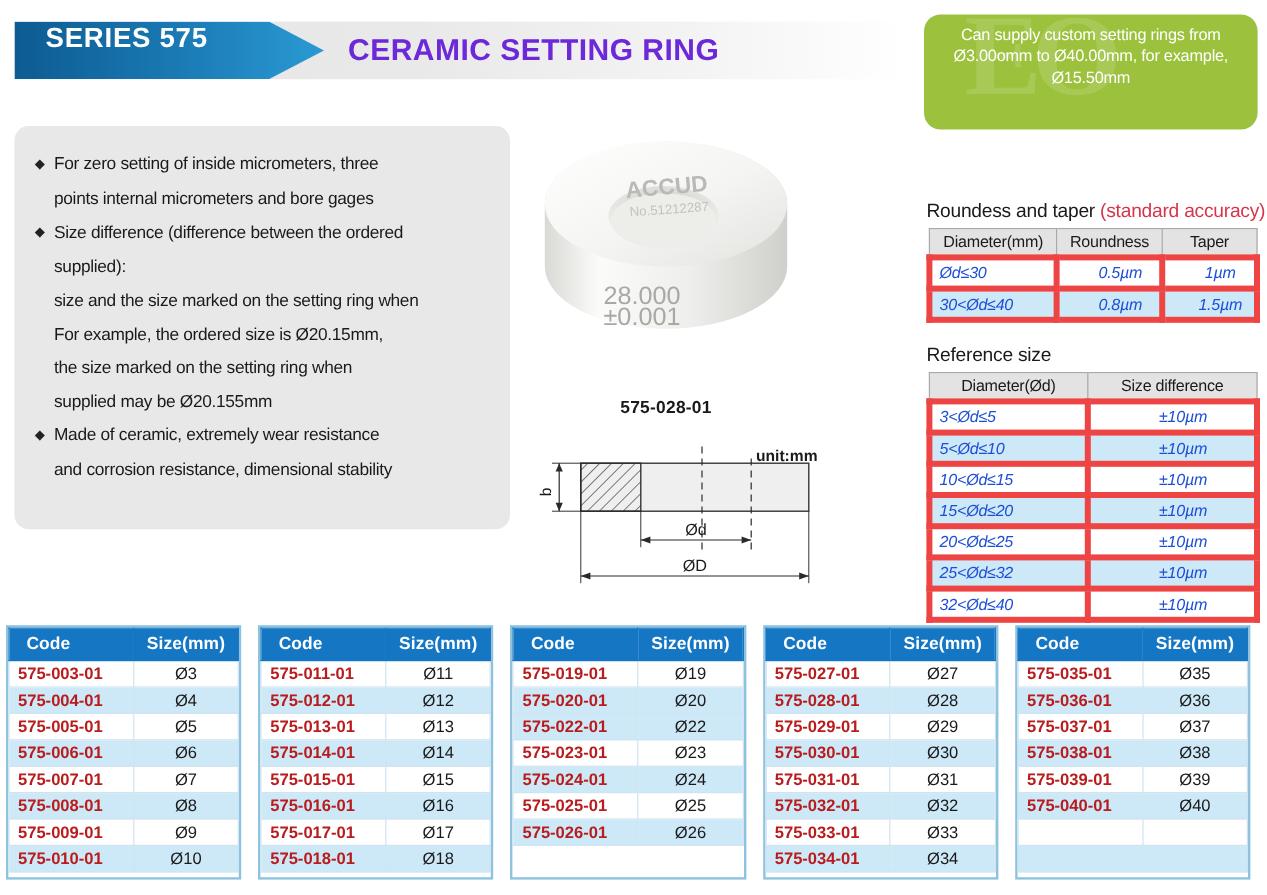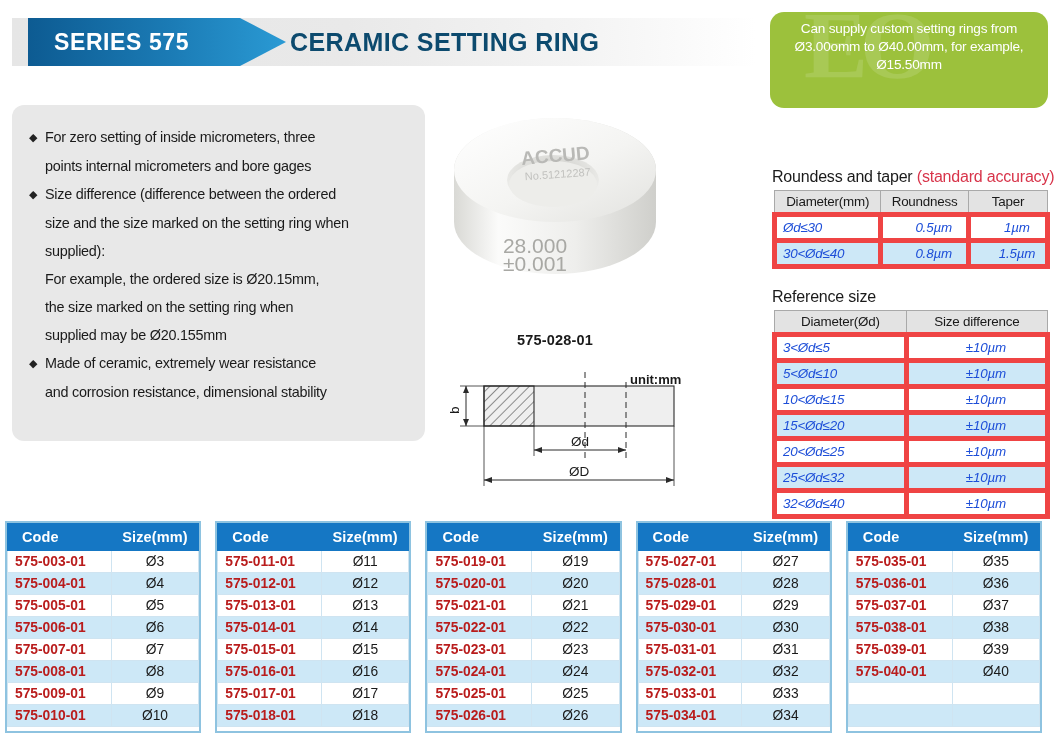--- a/index.html
+++ b/index.html
@@ -27,41 +27,40 @@
     background: linear-gradient(to right, #e6e6e6 0%, #e9e9e9 45%, #f3f3f3 75%, #ffffff 100%);
   }
   #series-tag {
     position: absolute;
     left: 0; top: 0;
     width: 258px; height: 48px;
     background: linear-gradient(to right, #0d5b92 0%, #1b7bb5 55%, #2a9ad4 100%);
     -webkit-clip-path: polygon(0 0, 212px 0, 258px 50%, 212px 100%, 0 100%);
     clip-path: polygon(0 0, 212px 0, 258px 50%, 212px 100%, 0 100%);
     display: flex;
-    align-items: center;
-    margin-left: 16px;
+    align-items: flex-start;
   }
   #series-label {
     color: #ffffff;
     font-size: 23px;
     font-weight: bold;
     letter-spacing: 0.6px;
     padding-left: 26px;
     white-space: nowrap;
   }
   #main-title {
     position: absolute;
     left: 278px; top: 0;
     height: 48px;
     display: flex;
     align-items: center;
     font-size: 25px;
     font-weight: bold;
     letter-spacing: 0.4px;
-    color: #0c4a6e;
+    color: #6d28d9;
     white-space: nowrap;
   }
 
   
   #custom-made-box {
     position: absolute;
     left: 770px; top: 12px;
     width: 278px; height: 96px;
     background: #9cc13c;
     border-radius: 14px;
@@ -279,22 +278,22 @@
 <div id="feature-box">
     <div class="bullet-row">
       <span class="bullet-marker">◆</span>
       <span class="bullet-text">For zero setting of inside micrometers, three</span>
     </div>
     <div class="bullet-cont">points internal micrometers and bore gages</div>
     <div class="bullet-row">
       <span class="bullet-marker">◆</span>
       <span class="bullet-text">Size difference (difference between the ordered</span>
     </div>
+    <div class="bullet-cont">supplied):</div>
     <div class="bullet-cont">size and the size marked on the setting ring when</div>
-    <div class="bullet-cont">supplied):</div>
     <div class="bullet-cont">For example, the ordered size is Ø20.15mm,</div>
     <div class="bullet-cont">the size marked on the setting ring when</div>
     <div class="bullet-cont">supplied may be Ø20.155mm</div>
     <div class="bullet-row">
       <span class="bullet-marker">◆</span>
       <span class="bullet-text">Made of ceramic, extremely wear resistance</span>
     </div>
     <div class="bullet-cont">and corrosion resistance, dimensional stability</div>
   </div>
 
@@ -541,24 +540,20 @@
         </thead>
         <tbody>
           <tr class="plain">
             <td class="code-col">575-019-01</td>
             <td class="size-col">Ø19</td>
           </tr>
           <tr class="alt">
             <td class="code-col">575-020-01</td>
             <td class="size-col">Ø20</td>
           </tr>
-          <tr class="plain">
-            <td class="code-col">575-021-01</td>
-            <td class="size-col">Ø21</td>
-          </tr>
           <tr class="alt">
             <td class="code-col">575-022-01</td>
             <td class="size-col">Ø22</td>
           </tr>
           <tr class="plain">
             <td class="code-col">575-023-01</td>
             <td class="size-col">Ø23</td>
           </tr>
           <tr class="alt">
             <td class="code-col">575-024-01</td>

